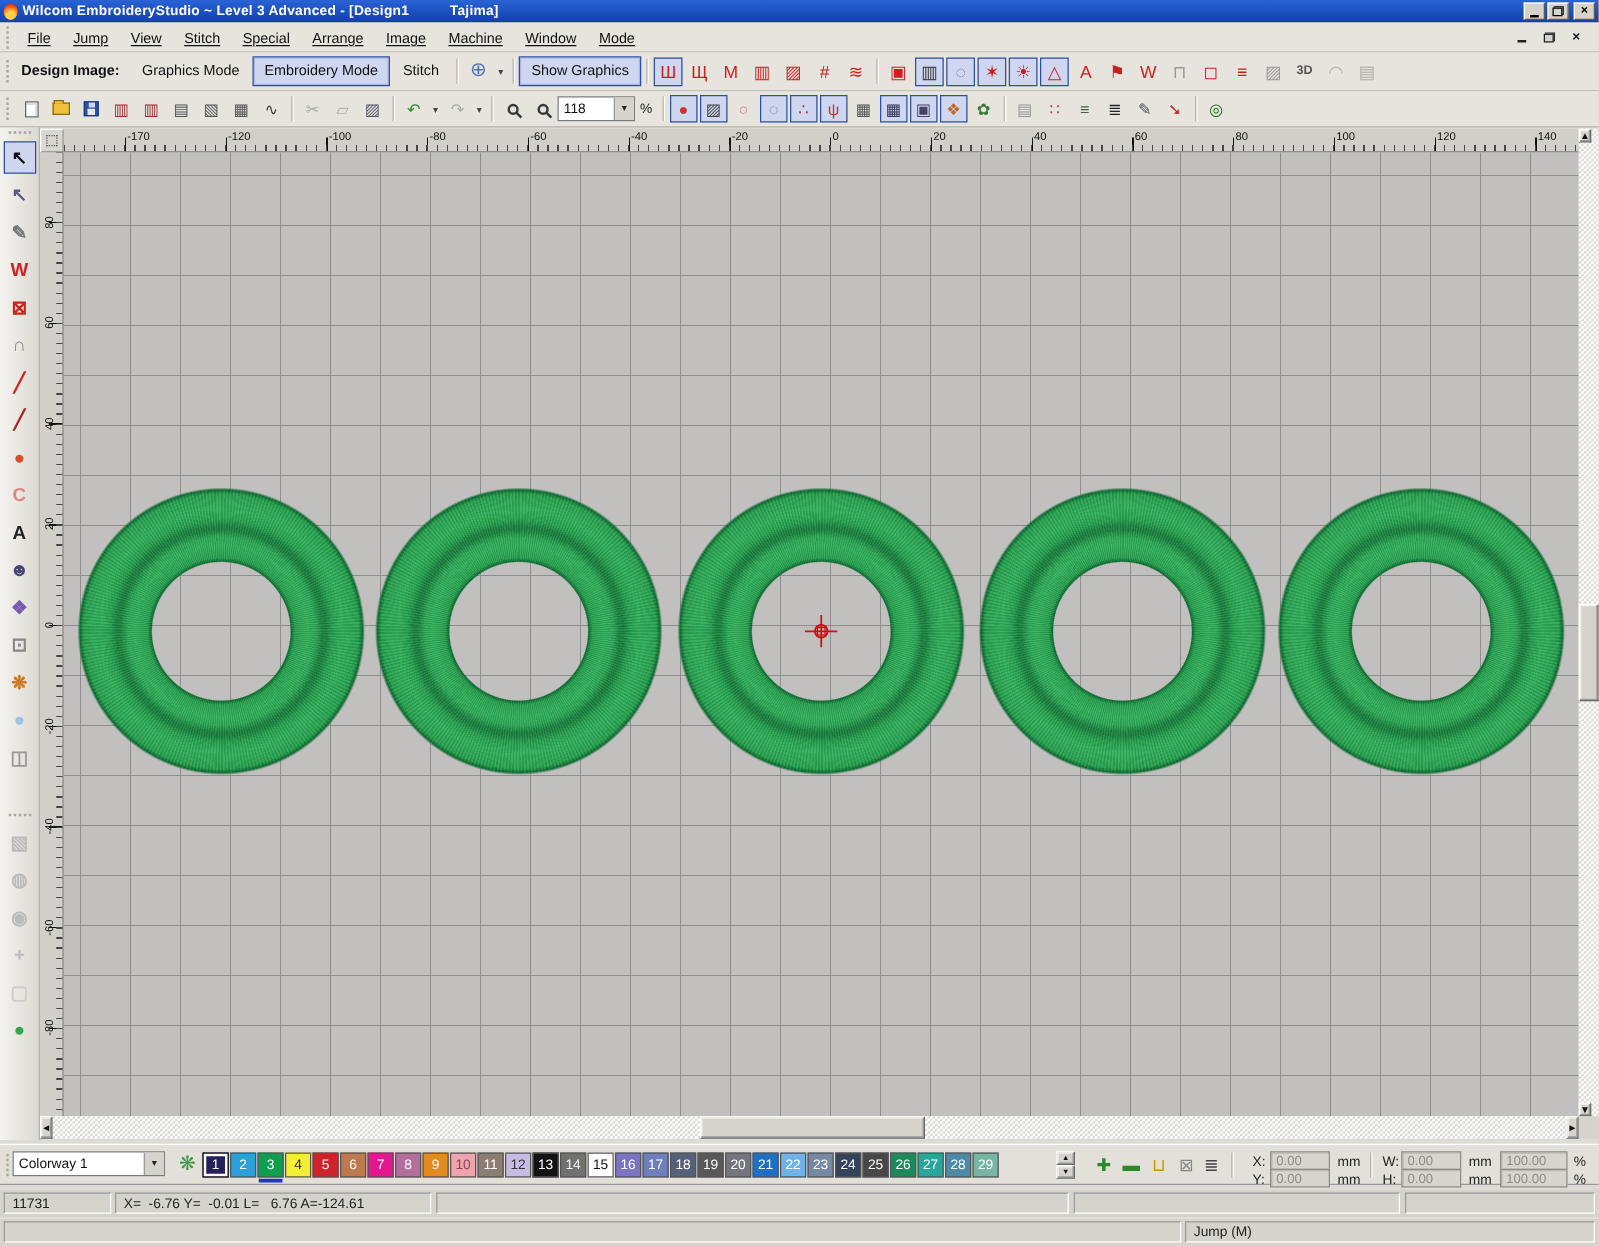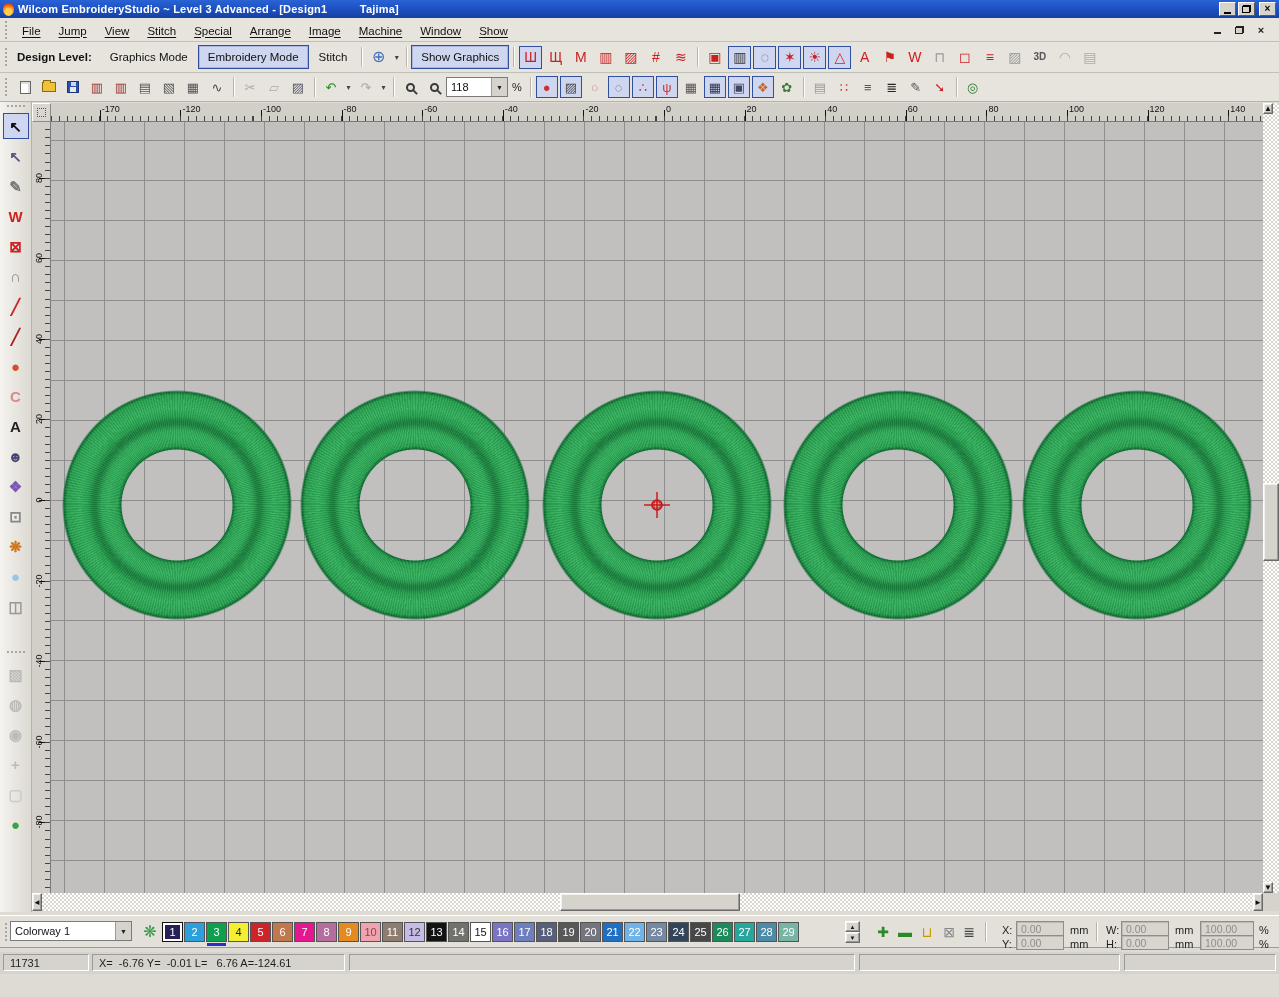--- a/index.html
+++ b/index.html
@@ -153,37 +153,37 @@
           <span class="ic-restore"></span>
         </span>
       <span class="wbtn" style="margin-left:2px">
           <span>×</span>
         </span>
     </span>
   </div>
 
   <div id="menubar">
     <span class="grip"></span>
-    <span id="menuitems"><span class="menu-item">File</span><span class="menu-item">Jump</span><span class="menu-item">View</span><span class="menu-item">Stitch</span><span class="menu-item">Special</span><span class="menu-item">Arrange</span><span class="menu-item">Image</span><span class="menu-item">Machine</span><span class="menu-item">Window</span><span class="menu-item">Show</span></span>
+    <span id="menuitems"><span class="menu-item">File</span><span class="menu-item">Jump</span><span class="menu-item">View</span><span class="menu-item">Stitch</span><span class="menu-item">Special</span><span class="menu-item">Arrange</span><span class="menu-item">Image</span><span class="menu-item">Machine</span><span class="menu-item">Window</span><span class="menu-item">Mode</span></span>
     <span id="mdibtns">
       <span class="mdibtn">
           <span class="ic-min"></span>
         </span>
       <span class="mdibtn">
           <span class="ic-restore"></span>
         </span>
       <span class="mdibtn">
           <span>×</span>
         </span>
     </span>
   </div>
 
   <div id="toolbar1" class="toolbar">
     <span class="grip"></span>
-    <span class="tb-label">Design Level:</span>
+    <span class="tb-label">Design Image:</span>
     <span id="modebtns" style="display:flex;align-items:center">
         <div class="tbtn">Graphics Mode</div>
         <div class="tbtn active">Embroidery Mode</div>
         <div class="tbtn">Stitch</div>
       </span>
     <span class="vsep"></span>
     <span id="globebtn" style="display:flex;align-items:center">
         <div class="ib">
           <span class="g" style="color: rgb(74, 114, 184); font-size: 16px;">⊕</span>
         </div>
@@ -578,14 +578,18 @@
     <span class="flabel" style="left:1259px;top:22px">%</span>
   </div>
 
   <div id="status1" class="statusrow">
     <span class="panel" style="left:3px;width:86px">11731</span>
     <span class="panel" style="left:92px;width:253px">X=  -6.76 Y=  -0.01 L=   6.76 A=-124.61</span>
     <span class="panel" style="left:349px;width:506px"></span>
     <span class="panel" style="left:859px;width:261px"></span>
     <span class="panel" style="left:1124px;width:152px"></span>
   </div>
+  <div id="status2" class="statusrow">
+    <span class="panel" style="left:3px;width:942px"></span>
+    <span class="panel" style="left:948px;width:328px">Jump (M)</span>
+  </div>
 
 </div>
 
 </body></html>

